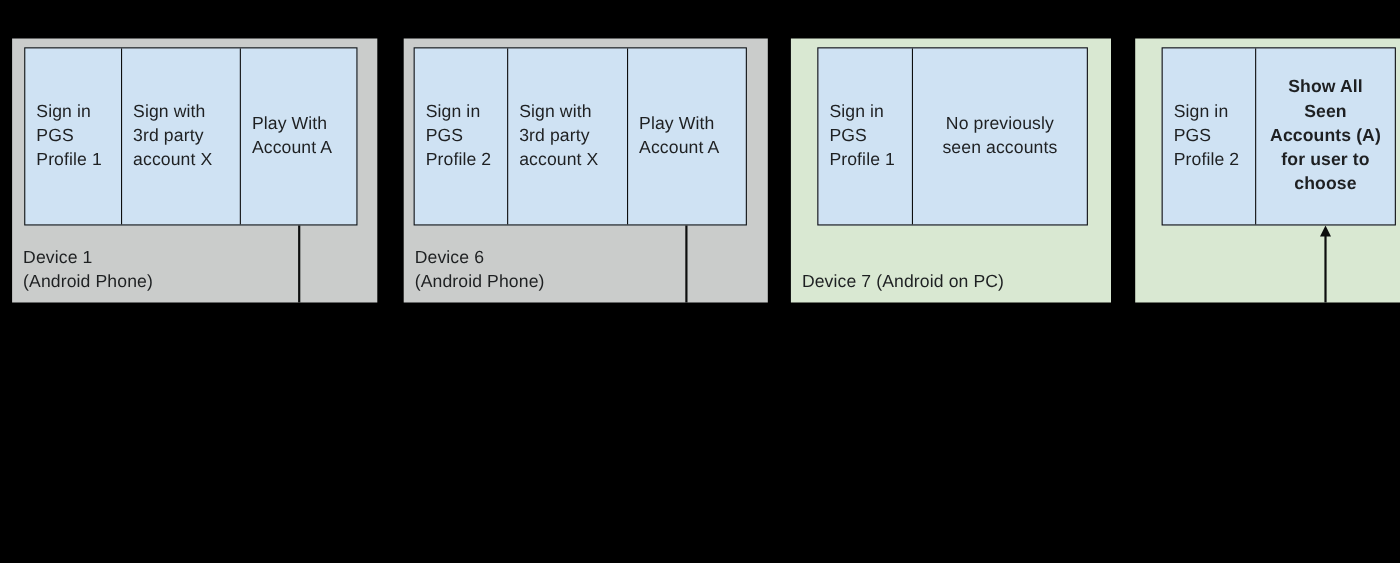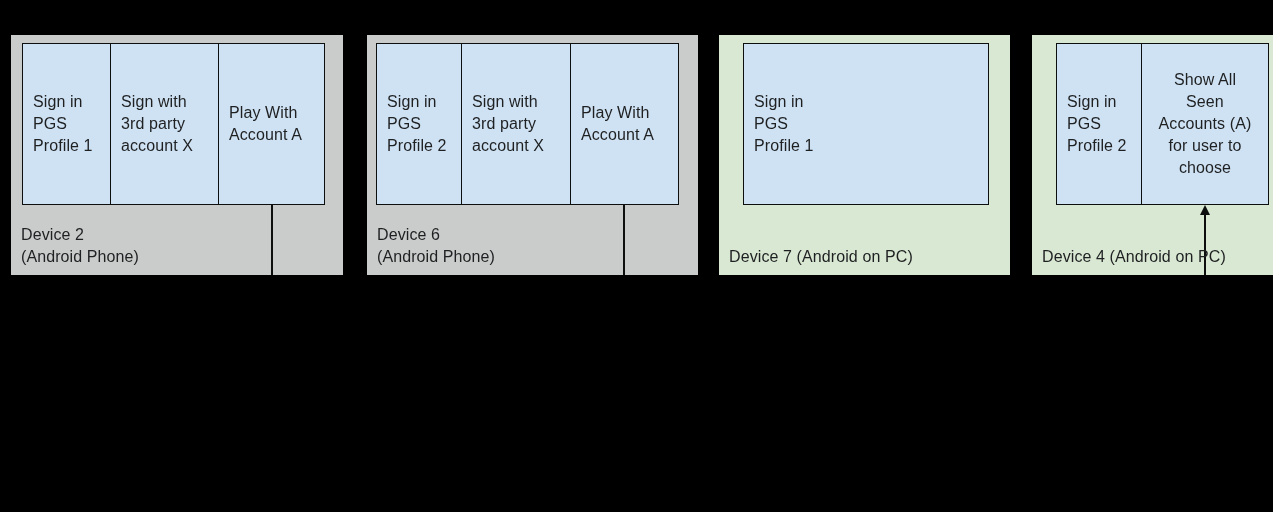--- a/index.html
+++ b/index.html
@@ -83,21 +83,21 @@
   
   #device-3 { left: 719px; width: 291px; }
   #device-3 .cells { left: 24px; width: 246px; }
   #device-3 .cell:nth-child(1) { width: 85px; }
   #device-3 .cell:nth-child(2) { flex: 1; }
 
   
   #device-4 { left: 1032px; width: 241px; }
   #device-4 .cells { left: 24px; width: 213px; }
   #device-4 .cell:nth-child(1) { width: 84px; }
-  #device-4 .cell:nth-child(2) { flex: 1; }
+  #device-4 .cell:nth-child(2) { flex: 1; font-weight: bold; }
   #device-4 .connector { left: 172px; top: 178px; height: 62px; }
   #device-4 .arrowhead { left: 168px; top: 170px; }
 </style>
 </head>
 <body>
 
 <div class="canvas">
 
   <div class="device phone" id="device-1">
     <div class="cells">
@@ -110,21 +110,21 @@
         <span class="cell-text">Sign with
 3rd party
 account X</span>
       </div>
       <div class="cell left">
         <span class="cell-text">Play With
 Account A</span>
       </div>
     </div>
     <div class="connector"></div>
-    <div class="device-label">Device 2
+    <div class="device-label">Device 1
 (Android Phone)</div>
   </div>
 
   <div class="device phone" id="device-2">
     <div class="cells">
       <div class="cell left">
         <span class="cell-text">Sign in
 PGS
 Profile 2</span>
       </div>
@@ -143,20 +143,24 @@
 (Android Phone)</div>
   </div>
 
   <div class="device pc" id="device-3">
     <div class="cells">
       <div class="cell left">
         <span class="cell-text">Sign in
 PGS
 Profile 1</span>
       </div>
+      <div class="cell center">
+        <span class="cell-text">No previously
+seen accounts</span>
+      </div>
     </div>
     <div class="device-label">Device 7 (Android on PC)</div>
   </div>
 
   <div class="device pc" id="device-4">
     <div class="cells">
       <div class="cell left">
         <span class="cell-text">Sign in
 PGS
 Profile 2</span>
@@ -164,16 +168,15 @@
       <div class="cell center">
         <span class="cell-text">Show All
 Seen
 Accounts (A)
 for user to
 choose</span>
       </div>
     </div>
     <div class="connector"></div>
     <div class="arrowhead"></div>
-    <div class="device-label">Device 4 (Android on PC)</div>
   </div>
 
 </div>
 
 </body></html>

